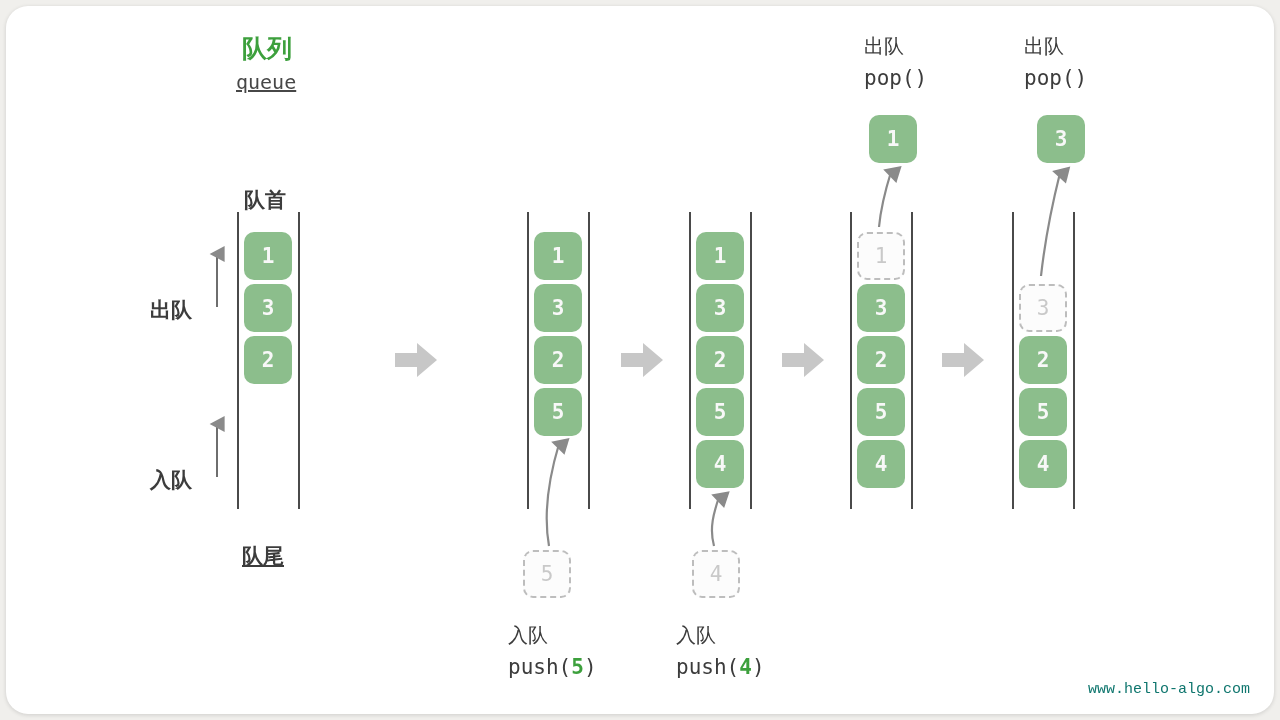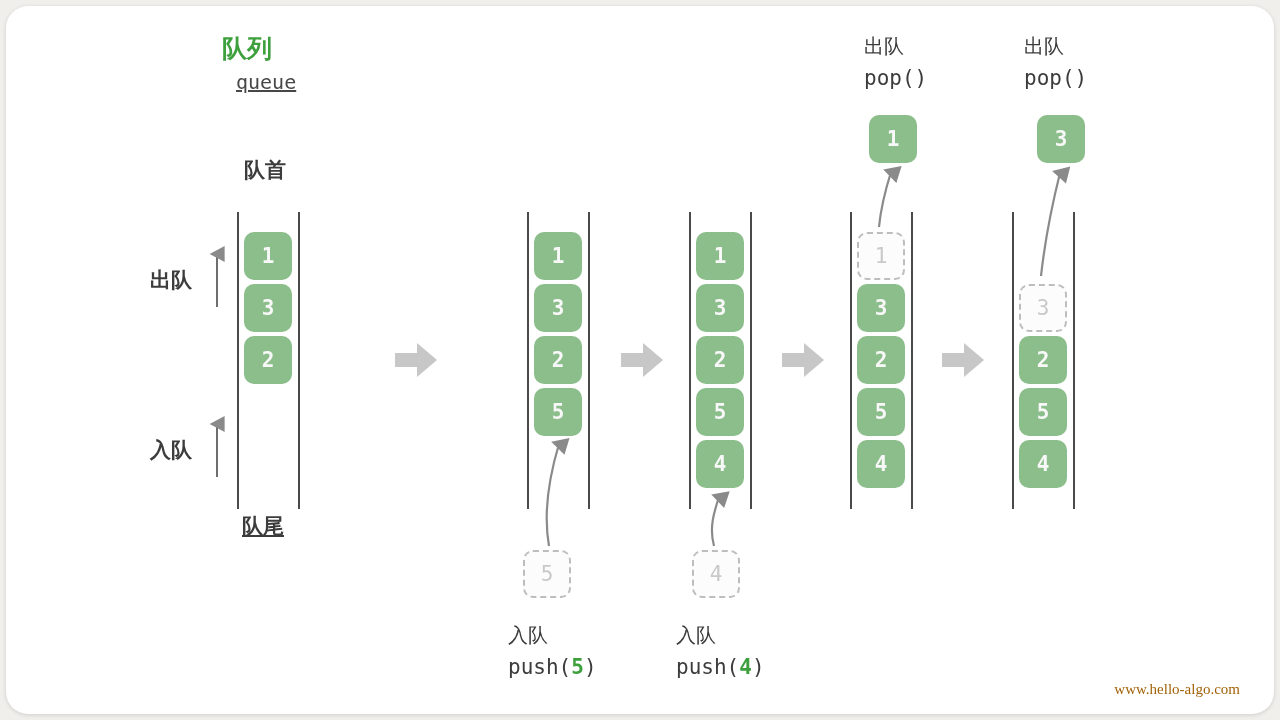--- a/index.html
+++ b/index.html
@@ -12,43 +12,43 @@
     --thin-arrow:#8A8A8A;
     --block-arrow:#C7C7C7;
   }
   html,body{margin:0;padding:0;width:1280px;height:720px;overflow:hidden;
     background:#F0EFEC;font-family:"Liberation Sans","DejaVu Sans",sans-serif;}
   .canvas{position:relative;width:1280px;height:720px;}
   .card{position:absolute;left:6px;top:6px;right:6px;bottom:6px;background:#FFFFFF;
     border-radius:22px;box-shadow:0 1px 4px rgba(0,0,0,.14);}
   
   .abs{position:absolute;}
-  .title-zh{left:222px;top:32px;font-size:25px;font-weight:bold;color:var(--green-accent);}
+  .title-zh{left:242px;top:32px;font-size:25px;font-weight:bold;color:var(--green-accent);}
   .title-en{left:236px;top:70px;font-size:20px;color:#474747;
     font-family:"DejaVu Sans Mono",monospace;text-decoration:underline;}
-  .side-lbl{font-size:21px;font-weight:bold;color:var(--ink);}
+  .side-lbl{font-size:21px;font-weight:bold;color:var(--ink);margin-top:30px;}
   .lbl-front{left:244px;top:156px;}
   .lbl-rear{left:242px;top:512px;text-decoration:underline;}
   .lbl-deq{left:150px;top:266px;}
   .lbl-enq{left:150px;top:436px;}
   .opgroup{position:absolute;}
   .op-zh{font-size:20px;font-weight:500;color:var(--ink);line-height:30px;}
   .op-code{font-size:21px;color:var(--ink);font-family:"DejaVu Sans Mono",monospace;
     line-height:34px;}
   .op-code .g{color:var(--green-accent);font-weight:bold;}
   .vline{position:absolute;width:2px;background:var(--line);}
   .box{position:absolute;width:48px;height:48px;border-radius:10px;
     background:var(--green-box);color:#F8F8F8;display:flex;align-items:center;
     justify-content:center;font-size:21px;font-weight:bold;
     font-family:"DejaVu Sans Mono",monospace;box-sizing:border-box;}
   .box.ghost{background:#FCFCFC;border:2px dashed var(--ghost-border);
     color:var(--ghost-text);font-weight:500;}
   .overlay{position:absolute;left:0;top:0;pointer-events:none;}
-  .watermark{right:40px;bottom:22px;font-size:15px;color:#a16207;
-    font-family:Liberation Serif, serif;}
+  .watermark{right:30px;bottom:22px;font-size:15px;color:#0f766e;
+    font-family:Liberation Mono, monospace;}
 </style>
 </head>
 <body>
 
 <div class="canvas">
   <div class="card"></div>
 
   <div class="abs title-zh">队列</div>
   <div class="abs title-en">queue</div>
 

